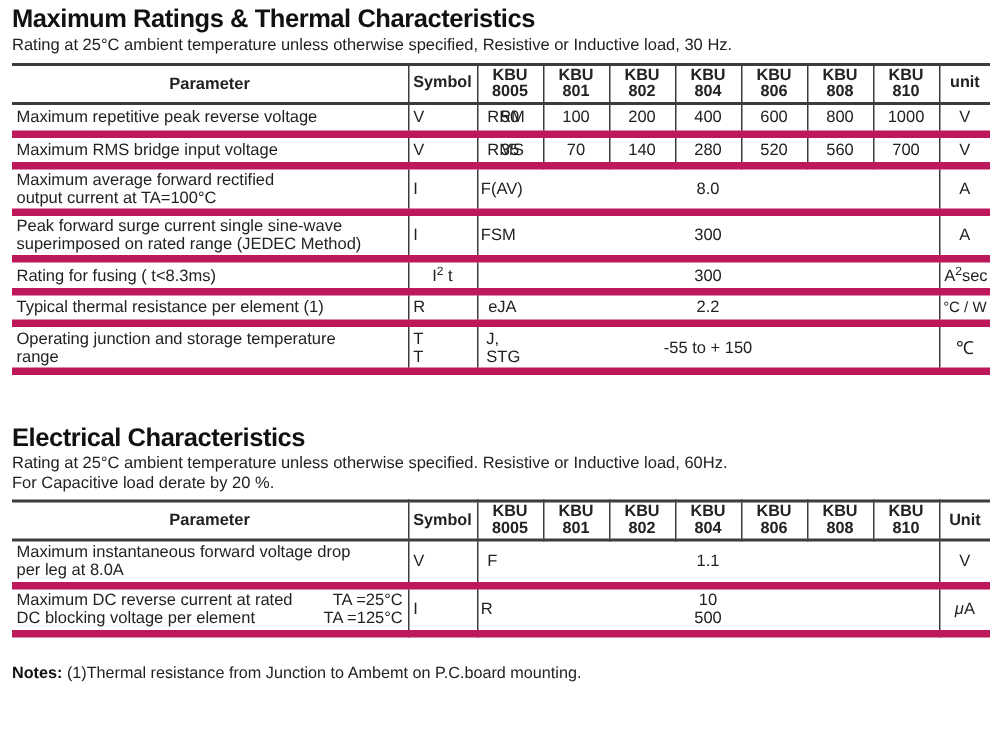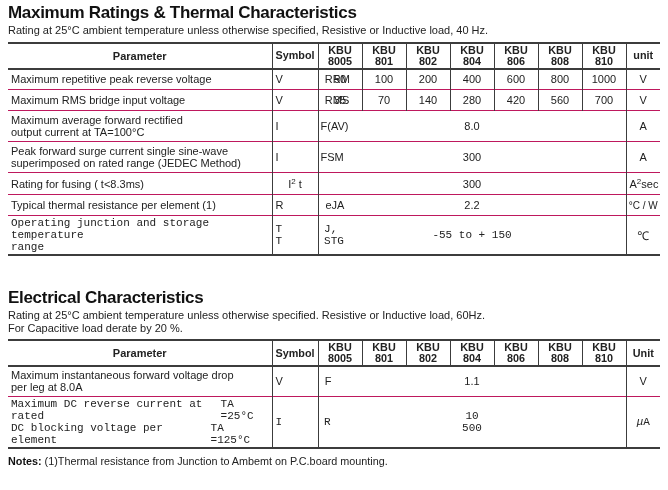--- a/index.html
+++ b/index.html
@@ -17,48 +17,48 @@
   }
   .sub { font-size:11px; line-height:12.5px; color:#222; }
 
   table.dt {
     border-collapse:collapse; table-layout:fixed;
     width:652px; margin-top:5px;
     font-size:11px; color:#222;
     border-top:2px solid #3c3c3c;
     border-bottom:2px solid #3c3c3c;
   }
-  table.dt tr { border-bottom:1px solid #be185d; }
+  table.dt tr { border-bottom:5px solid #be185d; }
   table.dt tr.hdr { border-bottom:2px solid #3c3c3c; }
   table.dt th { font-weight:bold; text-align:center; padding:1px 3px; vertical-align:middle; }
   table.dt td { padding:1px 3px; vertical-align:middle; }
   .c  { text-align:center; padding:1px 1px; }
   .vl { border-left:1px solid #3c3c3c; }
   .two { line-height:12px; }
   .hdr .c { line-height:11px; font-size:10.8px; }
 
   .rh23 { height:23px; } .rh21 { height:21px; } .rh31 { height:31px; }
-  .rh22 { height:22px; } .rh32 { height:32px;font-family:Liberation Mono, monospace; } .rh24 { height:24px; } .rh30 { height:30px; }
+  .rh22 { height:22px; } .rh32 { height:32px; } .rh24 { height:24px; } .rh30 { height:30px; }
 
   .sm  { font-size:11px;padding-left:42px; }
   .sup { font-size:8px; position:relative; top:-4px; }
   .mu  { font-style:italic; }
   .spread { display:flex; justify-content:space-between; line-height:12px; }
   .sec2 { margin-top:32px; }
-  .notes { margin-top:6px; font-size:10.8px; color:#222; }
+  .notes { margin-top:18px; font-size:10.8px; color:#222; }
   .notes b { color:#111; }
 </style>
 </head>
 <body>
 
 <div class="page">
 
   <div>
     <h1 class="sec-title">Maximum Ratings &amp; Thermal Characteristics</h1>
-    <div class="sub">Rating at 25°C ambient temperature unless otherwise specified, Resistive or Inductive load, 40 Hz.</div>
+    <div class="sub">Rating at 25°C ambient temperature unless otherwise specified, Resistive or Inductive load, 30 Hz.</div>
 
     <table class="dt">
       <colgroup>
         <col style="width:264px">
           <col style="width:46px">
         <col style="width:44px">
           <col style="width:44px">
           <col style="width:44px">
           <col style="width:44px">
         <col style="width:44px">
@@ -114,21 +114,21 @@
         <td class="c vl">V</td>
       </tr>
 
       <tr class="rh21">
         <td>Maximum RMS bridge input voltage</td>
         <td class="c vl"><span>V</span><span class="sm">RMS</span></td>
         <td class="c vl">35</td>
         <td class="c vl">70</td>
         <td class="c vl">140</td>
         <td class="c vl">280</td>
-        <td class="c vl">420</td>
+        <td class="c vl">520</td>
         <td class="c vl">560</td>
         <td class="c vl">700</td>
         <td class="c vl">V</td>
       </tr>
 
 
       <tr class="rh31">
         <td class="two">
               <div>Maximum average forward rectified</div>
               <div>output current at TA=100°C</div>

